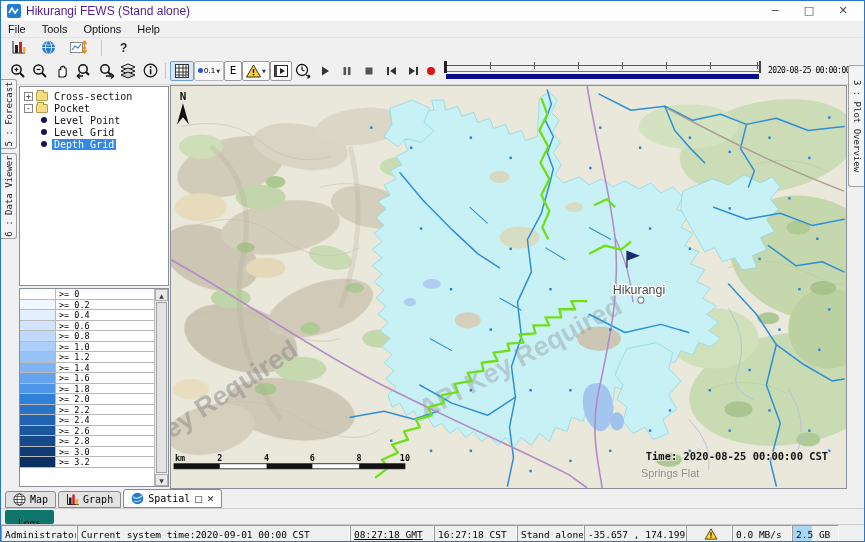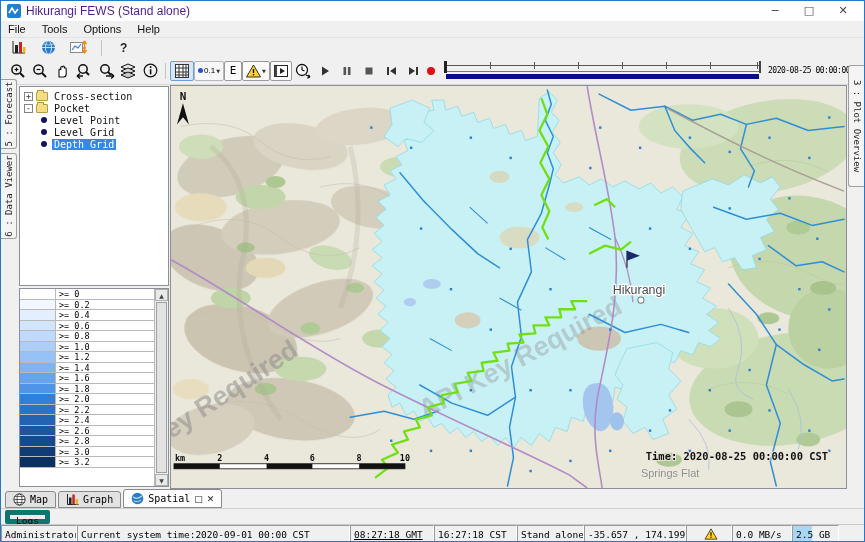--- a/index.html
+++ b/index.html
@@ -79,21 +79,21 @@
   .vtab-l span { transform:translate(-50%,-50%) rotate(-90deg); }
   .vtab-r { right:0; border-right:none; border-radius:3px 0 0 3px; }
   .vtab-r span { transform:translate(-50%,-50%) rotate(90deg); }
 
   
   .tabbar { height:19px; display:flex; align-items:flex-end; gap:2px; padding-left:4px; background:#f0f0f0; flex:0 0 auto; }
   .btab { height:17px; display:flex; align-items:center; gap:4px; padding:0 7px; border:1px solid #8a8a8a; border-radius:3px 3px 0 0; background:#e2e2e2; font-size:10px; font-family:"DejaVu Sans Mono", monospace; }
   .btab.active { background:#fdfdfd; height:19px; }
   .btab .mini { font-size:9px; color:#222; font-family:"DejaVu Sans", sans-serif; }
   .logsrow { height:16px; display:flex; align-items:center; padding-left:4px; background:#f0f0f0; border-top:1px solid #cfcfcf; flex:0 0 auto; }
-  .logs-btn { height:14px; padding:0 6px; border:5px solid #0f766e; border-radius:2px; background:#ececec; font-size:9.5px; font-family:"DejaVu Sans Mono", monospace; line-height:12px; }
+  .logs-btn { height:14px; padding:0 6px; border:7px solid #0f766e; border-radius:2px; background:#ececec; font-size:9.5px; font-family:"DejaVu Sans Mono", monospace; line-height:12px; }
 
   
   .statusbar { height:19px; display:flex; background:#f0f0f0; border-top:1px solid #c9c9c9; flex:0 0 auto; font-family:"DejaVu Sans Mono", monospace; font-size:9.5px; color:#000; }
   .scell { border:1px solid; border-color:#9a9a9a #ffffff #ffffff #9a9a9a; display:flex; align-items:center; padding-left:3px; white-space:nowrap; overflow:hidden; position:relative; }
   .sc1{width:76px;} .sc2{width:273px;} .sc3{width:84px;text-decoration:underline;} .sc4{width:83px;} .sc5{width:67px;} .sc6{width:102px;} .sc7{width:46px; justify-content:center;} .sc8{width:60px;} .sc9{width:47px;}
   .mem-fill { position:absolute; left:0; top:0; bottom:0; width:42%; background:#a9d6f2; z-index:0; }
   .sc9 span { position:relative; z-index:1; }
 </style>
 </head>
 <body>

